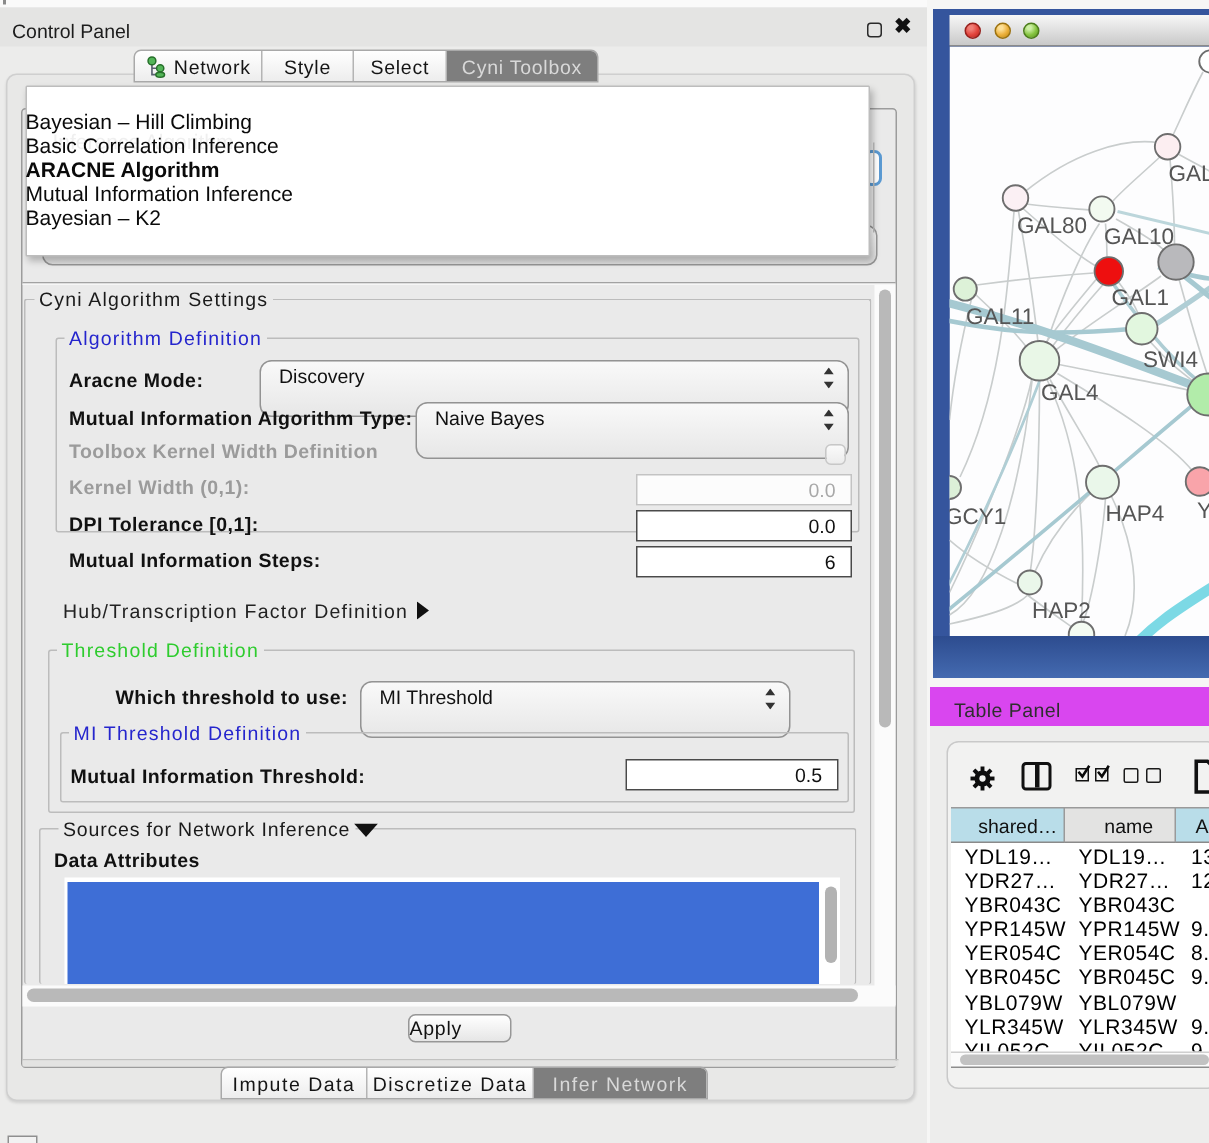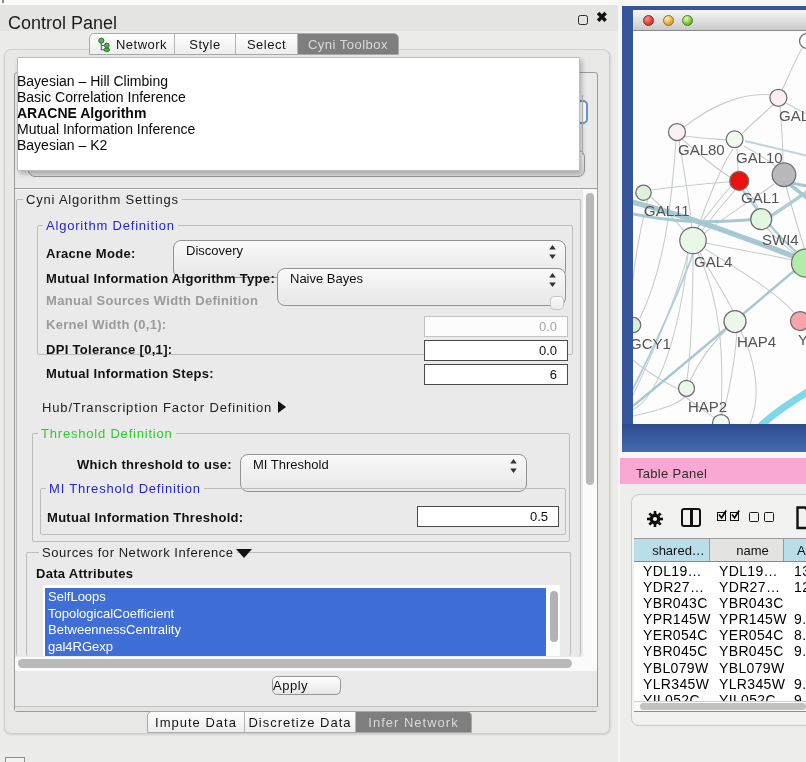--- a/index.html
+++ b/index.html
@@ -1,21 +1,21 @@
 <!DOCTYPE html>
 <html><head><meta charset="utf-8"><style>
 html,body{margin:0;padding:0;width:806px;height:762px;overflow:hidden;
  font-family:"Liberation Sans",sans-serif;background:#efefee;}
 *{box-sizing:border-box;}
 .abs{position:absolute;}
 #leftbg{position:absolute;left:0;top:5px;width:618px;height:757px;background:#ececeb;}
 #titlebar{position:absolute;left:0;top:5px;width:618px;height:26px;background:#e4e4e3;}
 #cp{position:absolute;left:4px;top:49px;width:606px;height:685px;background:#e8e8e7;
  border:1px solid #cfcfcf;border-radius:7px;box-shadow:0.5px 1px 2px rgba(0,0,0,0.12);}
-#cp-title{position:absolute;left:8px;top:13px;font-size:18px;color:#1c1c1c;}
+#cp-title{position:absolute;left:8px;top:13px;font-size:13px;color:#1c1c1c;}
 #icon-float{position:absolute;left:578px;top:15px;width:10px;height:10px;border:1.8px solid #2a2a2a;border-radius:2.5px;}
 #icon-close{position:absolute;left:596px;top:9px;font-size:14px;font-weight:bold;color:#111;}
 
 .tabbar{position:absolute;display:flex;height:22px;background:linear-gradient(#ffffff,#ededed);
  border:1px solid #a9a9a9;border-radius:5px 5px 0 0;overflow:hidden;}
 .tab{height:100%;display:flex;align-items:center;justify-content:center;font-size:13px;color:#151515;
  letter-spacing:0.5px;border-right:1px solid #b4b4b4;white-space:nowrap;}
 #btabs .tab{letter-spacing:1.0px;}
 .tab:last-child{border-right:none;}
 .tab.sel{background:#7e7e7e;color:#d9d9d9;}
@@ -41,21 +41,21 @@
 .pitem{position:absolute;left:-1px;font-size:14px;color:#0a0a0a;white-space:nowrap;}
 .ghost{position:absolute;color:rgba(130,130,130,0.13);font-size:14px;white-space:nowrap;}
 
 .sbv{position:absolute;background:#fbfbfb;}
 .sbthumb{position:absolute;background:#b9b9b9;border-radius:5px;}
 
 #apply{position:absolute;left:272px;top:676px;width:69px;height:19px;letter-spacing:0.5px;border:1px solid #979797;
  border-radius:5px;background:linear-gradient(#ffffff,#e6e6e6);font-size:13px;color:#111;
  text-align:left;line-height:17px;}
 
-#tp-head{position:absolute;left:620px;top:458px;width:186px;height:26px;background:#f9a8d4;}
+#tp-head{position:absolute;left:620px;top:458px;width:186px;height:26px;background:#d946ef;}
 #tp-head span{position:absolute;left:16px;top:8px;font-size:13px;letter-spacing:0.3px;color:#2e2e2e;}
 #rightbg{position:absolute;left:620px;top:484px;width:186px;height:278px;background:#ededec;}
 #tpanel{position:absolute;left:631px;top:494px;width:182px;height:232px;background:#f2f2f1;
  border:1px solid #c9c9c9;border-radius:8px;}
 #tbl{position:absolute;left:634px;top:538px;width:172px;height:174px;background:#fff;}
 .hcell{position:absolute;top:0;height:24px;font-size:13px;color:#111;text-align:center;line-height:24px;
  border-right:1px solid #9a9a9a;border-top:1px solid #9a9a9a;border-bottom:1px solid #8a8a8a;}
 .trow{position:absolute;font-size:14px;letter-spacing:0.35px;color:#000;white-space:nowrap;}
 </style></head><body>
 
@@ -103,21 +103,21 @@
 <div class="blbl" style="left:46px;top:246px;">Aracne Mode:</div>
 <div class="combo" style="left:173px;top:240px;width:393px;">Discovery<svg class="ar" width="7" height="14">
       <path d="M3.5 0 L6.8 4.5 L0.2 4.5 Z" fill="#333"></path>
       <path d="M3.5 14 L6.8 9.5 L0.2 9.5 Z" fill="#333"></path>
     </svg></div>
 <div class="blbl" style="left:46px;top:271px;">Mutual Information Algorithm Type:</div>
 <div class="combo" style="left:277px;top:268px;width:289px;">Naive Bayes<svg class="ar" width="7" height="14">
       <path d="M3.5 0 L6.8 4.5 L0.2 4.5 Z" fill="#333"></path>
       <path d="M3.5 14 L6.8 9.5 L0.2 9.5 Z" fill="#333"></path>
     </svg></div>
-<div class="blbl gray" style="left:46px;top:293px;">Manual Sources Width Definition</div>
+<div class="blbl gray" style="left:46px;top:293px;">Toolbox Kernel Width Definition</div>
 <div class="abs" style="left:550px;top:296px;width:14px;height:14px;background:linear-gradient(#fafafa,#ececec);border:1px solid #c7c7c7;border-radius:4px;"></div>
 <div class="blbl gray" style="left:46px;top:317px;">Kernel Width (0,1):</div>
 <div class="field dis" style="left:424px;top:316px;width:144px;">0.0</div>
 <div class="blbl" style="left:46px;top:342px;">DPI Tolerance [0,1]:</div>
 <div class="field" style="left:424px;top:340px;width:144px;">0.0</div>
 <div class="blbl" style="left:46px;top:366px;">Mutual Information Steps:</div>
 <div class="field" style="left:424px;top:364px;width:144px;">6</div>
 <div class="abs" style="left:42px;top:400px;font-size:13px;letter-spacing:0.85px;color:#222;">Hub/Transcription Factor Definition</div>
 <svg class="abs" style="left:277px;top:401px;" width="10" height="12">
     <path d="M1 0 L9 6 L1 12 Z" fill="#111"></path>
@@ -139,21 +139,20 @@
 
 <div class="grp" style="left:26px;top:552px;width:545px;height:104px;border-bottom:none;">
   <div class="grp-lab" style="left:12px;letter-spacing:0.55px;">Sources for Network Inference</div>
 </div>
 <svg class="abs" style="left:236px;top:549px;" width="16" height="9">
     <path d="M0 0 L16 0 L8 9 Z" fill="#111"></path>
   </svg>
 <div class="blbl" style="left:36px;top:566px;">Data Attributes</div>
 <div class="abs" style="left:43px;top:585px;width:517px;height:71px;background:#fff;overflow:hidden;">
   <div class="abs" style="left:2px;top:3px;width:501px;height:68px;background:#3e6ed6;"></div>
-  <div class="abs" style="left:5px;top:4px;font-size:13px;color:#fff;line-height:16.7px;">SelfLoops<br>TopologicalCoefficient<br>BetweennessCentrality<br>gal4RGexp</div>
   <div class="sbthumb" style="left:507px;top:6px;width:8px;height:51px;background:#b2b2b2;"></div>
 </div>
 
 <div class="sbv" style="left:15px;top:657px;width:582px;height:14px;"></div>
 <div class="sbthumb" style="left:18px;top:659px;width:554px;height:9px;"></div>
 
 <div id="apply">Apply</div>
 <div class="abs" style="left:15px;top:706px;width:584px;height:1px;background:#c2c2c1;"></div>
 <div class="abs" style="left:15px;top:707px;width:584px;height:4px;background:#e3e3e2;"></div>
 

